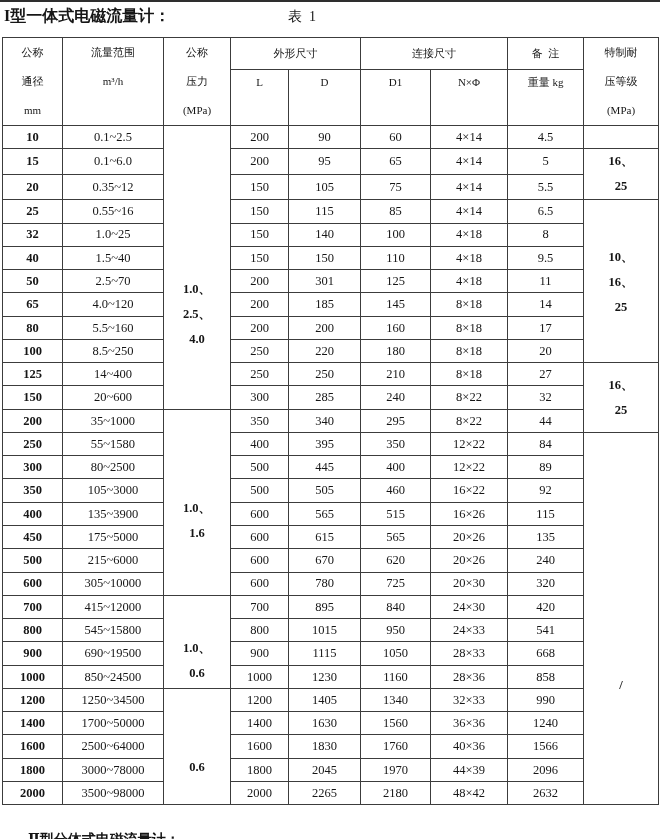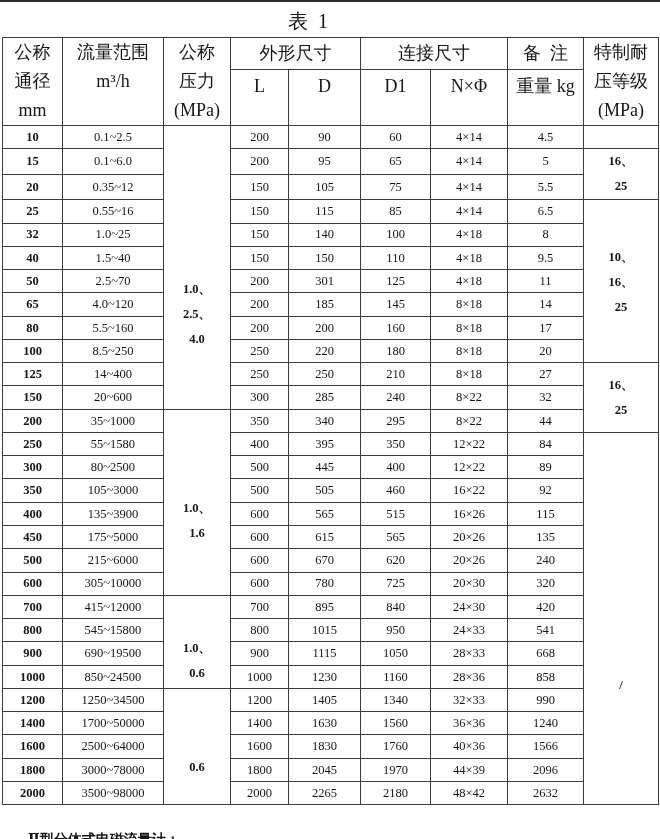--- a/index.html
+++ b/index.html
@@ -5,37 +5,37 @@
   * { box-sizing: border-box; margin: 0; padding: 0; }
   html, body { width: 660px; height: 839px; background: #ffffff; overflow: hidden; }
   body {
     font-family: "Liberation Serif", "DejaVu Serif", serif;
     color: #161616;
     position: relative;
   }
   .top-rule { position: absolute; top: 0; left: 0; width: 660px; height: 2px; background: #2e2e2e; }
   .title-bar { position: absolute; top: 6px; left: 4px; width: 652px; height: 26px; }
   .doc-title { font-weight: bold; font-size: 16px; white-space: pre; }
-  .table-caption { position: absolute; left: 284px; top: 2px; font-size: 20px; white-space: pre; }
+  .table-caption { position: absolute; left: 284px; top: 2px; font-size: 14px; white-space: pre; }
 
   .table-wrap { position: absolute; top: 37px; left: 2px; }
   table { border-collapse: collapse; table-layout: fixed; width: 656px; }
   th, td {
     border: 1px solid #3c3c3c;
     text-align: center;
     vertical-align: middle;
     font-weight: normal;
     padding: 0;
     font-size: 12.5px;
     line-height: 1.15;
     overflow: hidden;
   }
   thead tr.h1 { height: 32px; }
   thead tr.h2 { height: 56px; }
-  thead th { font-size: 18px; }
+  thead th { font-size: 11px; }
   th.multi { vertical-align: top; }
   th .hl { line-height: 29px; height: 29px; }
   tr.h2 th { vertical-align: top; padding-top: 6px; }
   th.group { vertical-align: middle; text-align: center; }
   th.note-head { vertical-align: middle; white-space: pre; }
 
   tbody tr { height: 23.28px; }
   td.dn { font-weight: bold; }
   td.merged { vertical-align: middle; }
   td.merged div { line-height: 25px; height: 25px; font-weight: bold; }
@@ -50,20 +50,21 @@
     position: absolute; left: 28px; top: 832px; width: 400px; height: 7px;
     overflow: hidden; font-weight: bold; font-size: 14px; line-height: 15px; white-space: nowrap;
   }
 </style>
 </head>
 <body>
 
 <div class="top-rule"></div>
 
 <div class="title-bar">
+  <span class="doc-title">I型一体式电磁流量计：</span>
   <span class="table-caption">表  1</span>
 </div>
 
 <div class="table-wrap">
   <table>
     <colgroup>
       <col style="width:60px">
         <col style="width:101px">
         <col style="width:67px">
       <col style="width:58px">

